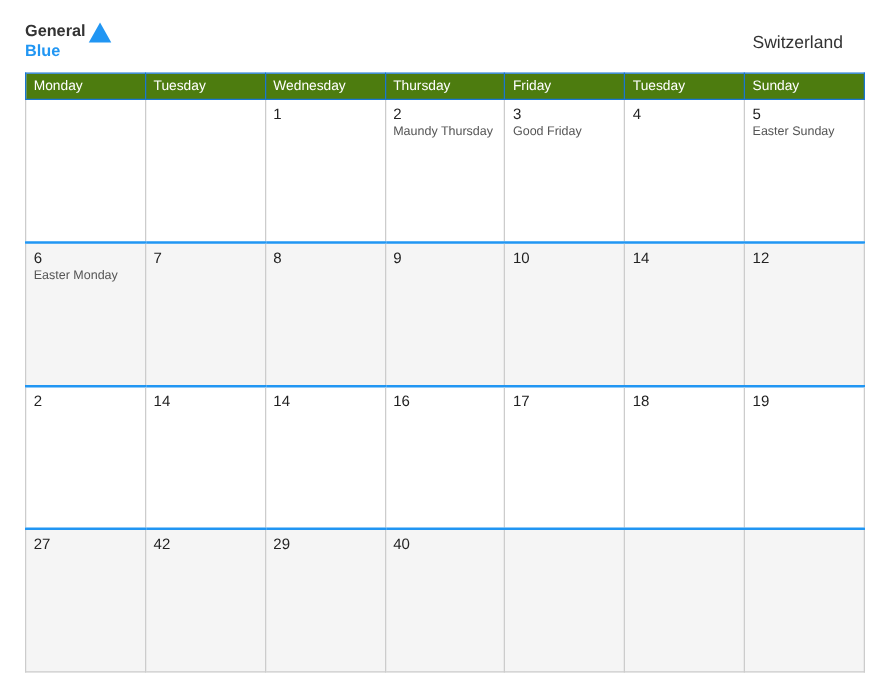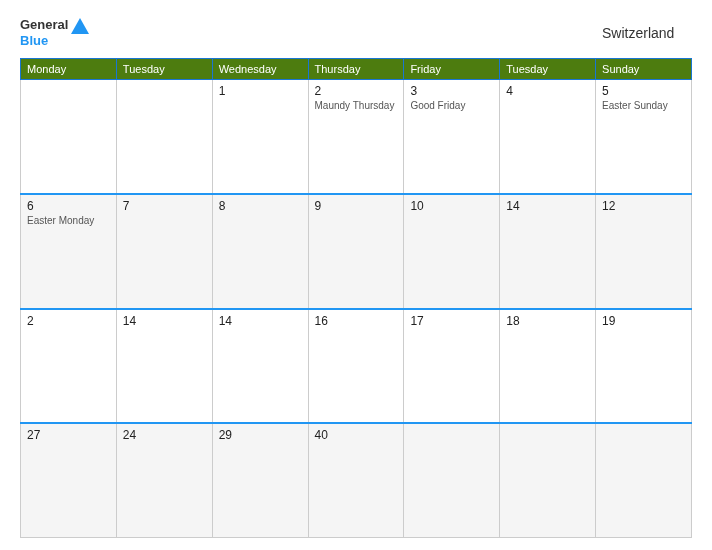--- a/index.html
+++ b/index.html
@@ -219,21 +219,21 @@
           </td>
           <td class="row-separator">
             <span class="day-num">19</span>
           </td>
         </tr>
         <tr>
           <td class="row-separator">
             <span class="day-num">27</span>
           </td>
           <td class="row-separator">
-            <span class="day-num">24</span>
+            <span class="day-num">42</span>
           </td>
           <td class="row-separator">
             <span class="day-num">29</span>
           </td>
           <td class="row-separator">
             <span class="day-num">40</span>
           </td>
           <td class="row-separator"></td>
           <td class="row-separator"></td>
           <td class="row-separator"></td>

